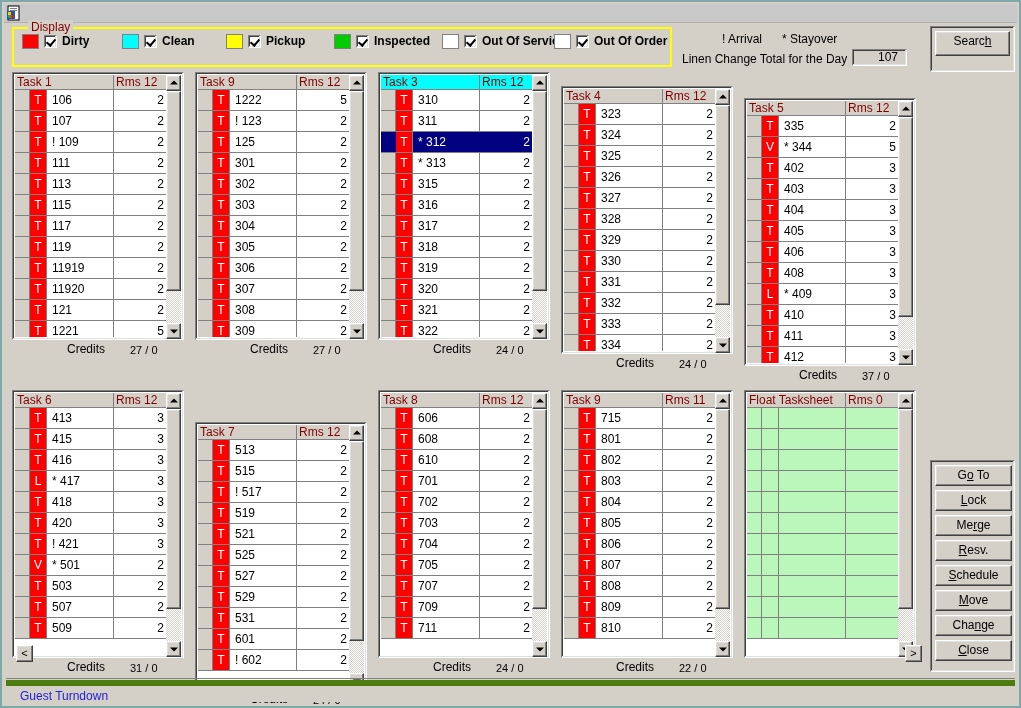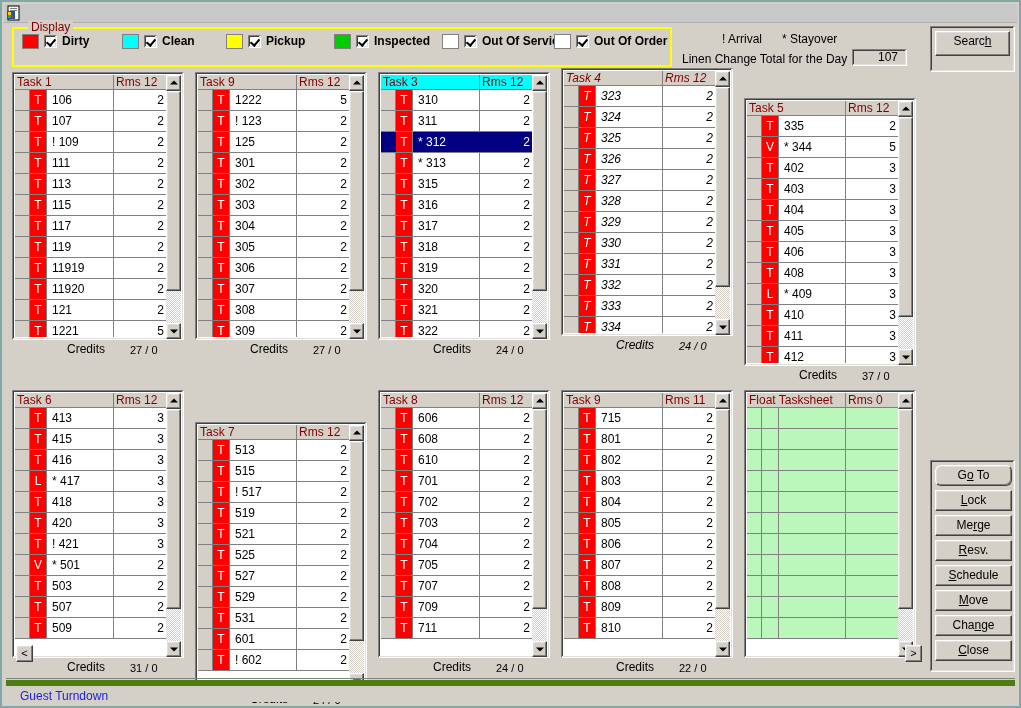--- a/index.html
+++ b/index.html
@@ -613,21 +613,21 @@
             <div class="sb-btn down">
               <span class="arrow down"></span>
             </div>
           </div>
         </div>
         <div class="credits-bar">
           <span class="clabel">Credits</span>
           <span class="cval">24 / 0</span>
         </div>
       </div>
-      <div class="panel" style="left: 559px; top: 66px; font-style: italic;">
+      <div class="panel" style="left: 559px; top: 84px;">
         <div class="panel-inner">
           <div class="hdr">
             <div class="hdr-task">Task  4</div>
             <div class="hdr-rms">Rms 12</div>
           </div>
           <div class="rows">
             <div class="row">
               <div class="cell-gutter"></div>
               <div class="cell-status">T</div>
               <div class="cell-room">323</div>
@@ -1256,21 +1256,21 @@
               <span class="arrow down"></span>
             </div>
           </div>
         </div>
       </div>
       <div class="btn navbtn" style="left: 14px; top: 643px;">&lt;</div>
       <div class="btn navbtn" style="left: 903px; top: 643px;">&gt;</div>
     </div>
 
   <div class="rightpanel" id="rightpanel">
-      <div class="btn rbtn" style="top: 4px; border-radius: 6px;"><span>G</span><u>o</u><span> To</span></div>
+      <div class="btn rbtn" style="top: 4px;"><span>G</span><u>o</u><span> To</span></div>
       <div class="btn rbtn" style="top: 29px;"><span></span><u>L</u><span>ock</span></div>
       <div class="btn rbtn" style="top: 54px;"><span>Me</span><u>r</u><span>ge</span></div>
       <div class="btn rbtn" style="top: 79px;"><span></span><u>R</u><span>esv.</span></div>
       <div class="btn rbtn" style="top: 104px;"><span></span><u>S</u><span>chedule</span></div>
       <div class="btn rbtn" style="top: 129px;"><span></span><u>M</u><span>ove</span></div>
       <div class="btn rbtn" style="top: 154px;"><span>Cha</span><u>n</u><span>ge</span></div>
       <div class="btn rbtn" style="top: 179px;"><span></span><u>C</u><span>lose</span></div>
     </div>
 
   <div class="sep-line" style="top:676px;"></div>

